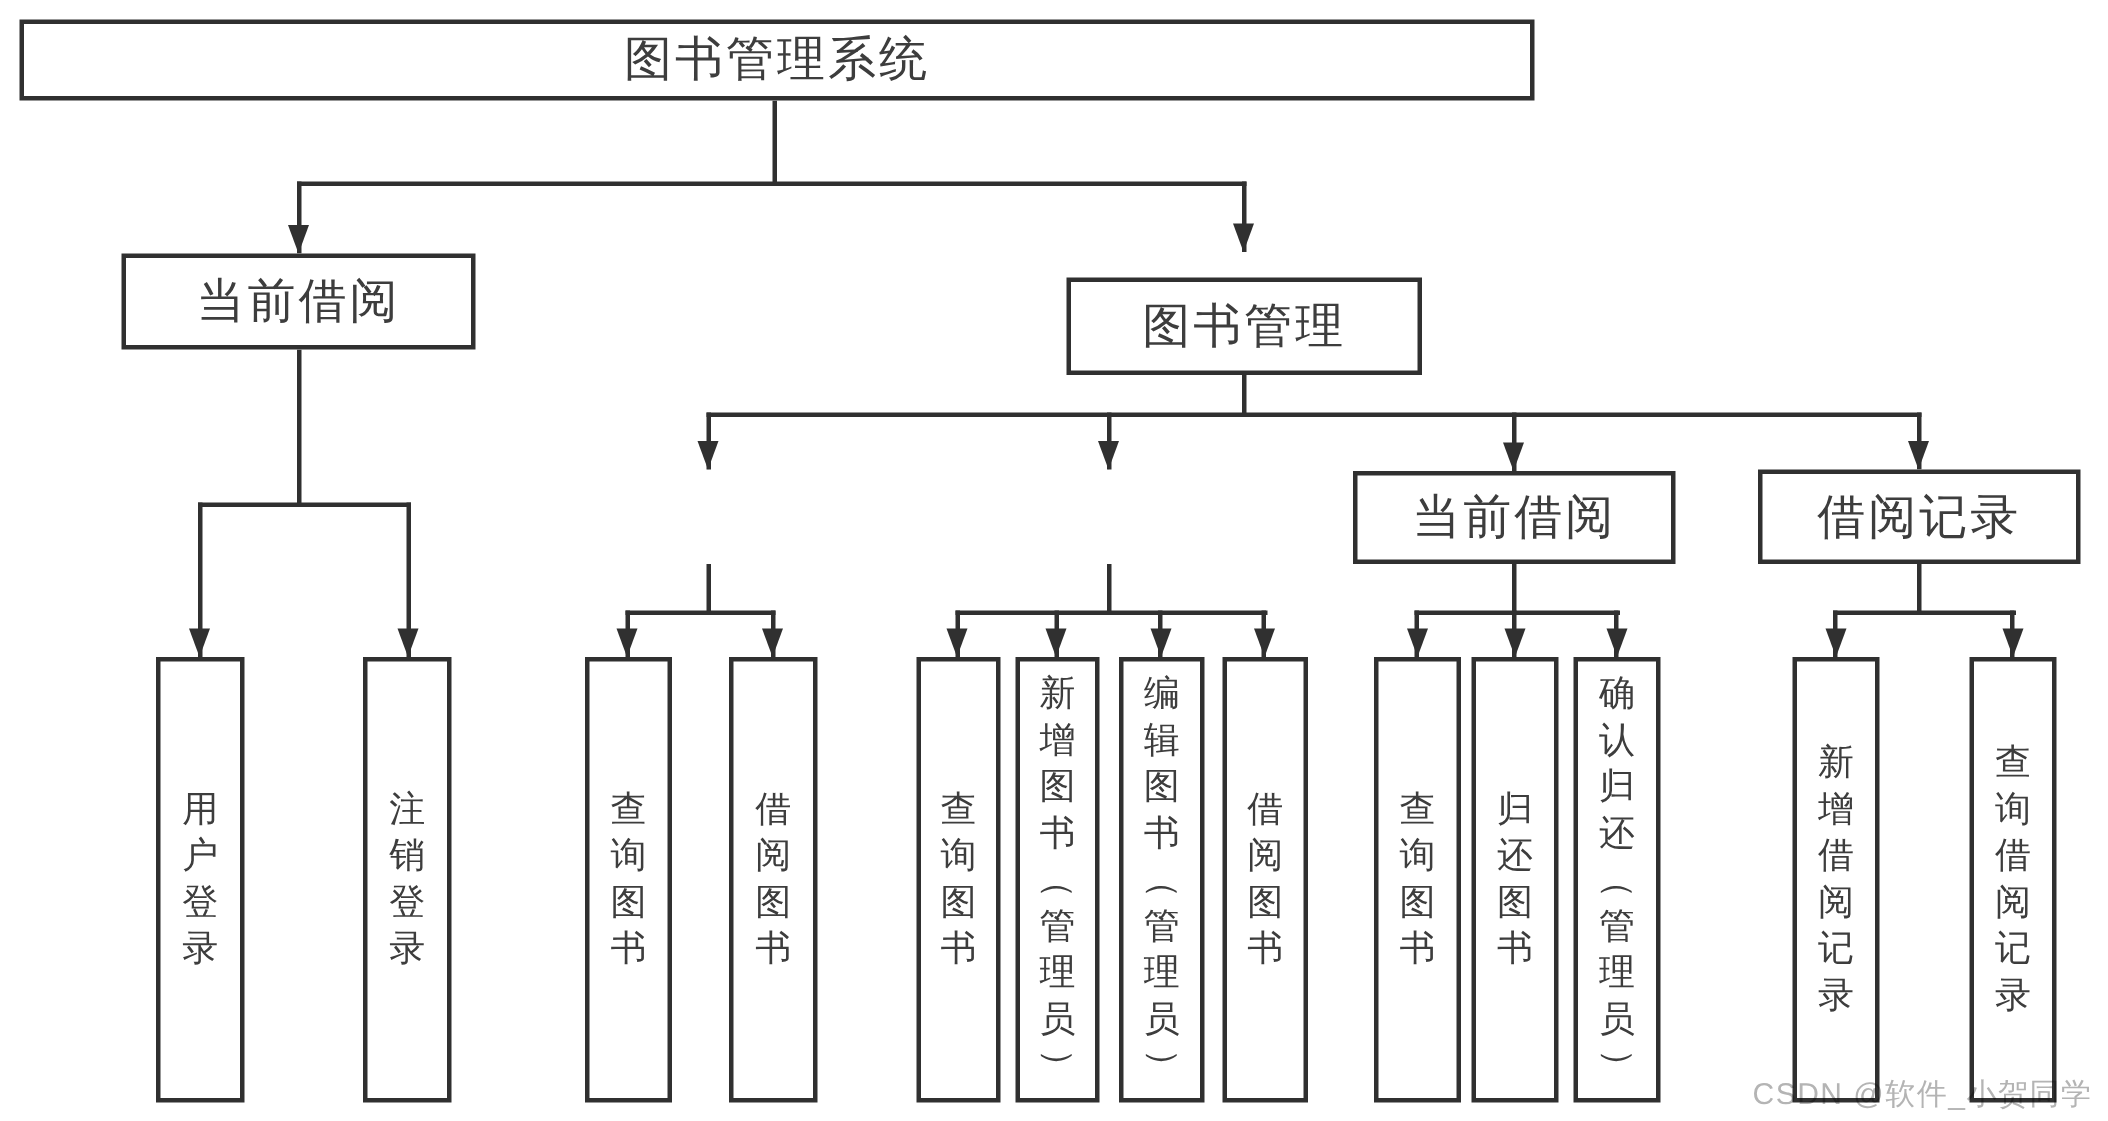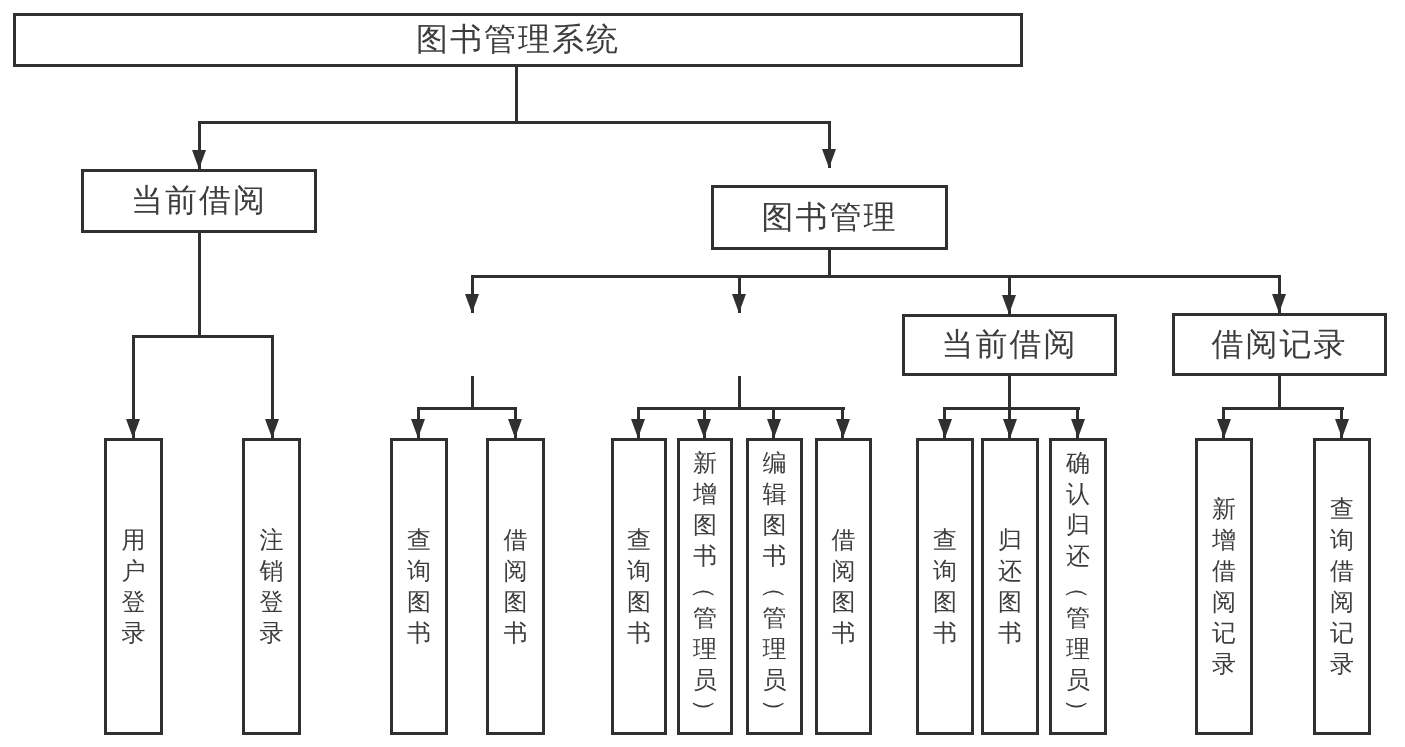--- a/index.html
+++ b/index.html
@@ -232,13 +232,14 @@
   <div class="v" style="left:1076px;top:407px;height:31px;"></div>
   <div class="arw" style="left:1071px;top:419px;"></div>
 
   <div class="v" style="left:1278px;top:376px;height:34px;"></div>
   <div class="h" style="left:1222px;top:407px;width:122px;"></div>
   <div class="v" style="left:1222px;top:407px;height:31px;"></div>
   <div class="arw" style="left:1217px;top:419px;"></div>
   <div class="v" style="left:1340px;top:407px;height:31px;"></div>
   <div class="arw" style="left:1335px;top:419px;"></div>
 
+  <div class="watermark">CSDN @软件_小贺同学</div>
 </div>
 
 </body></html>

